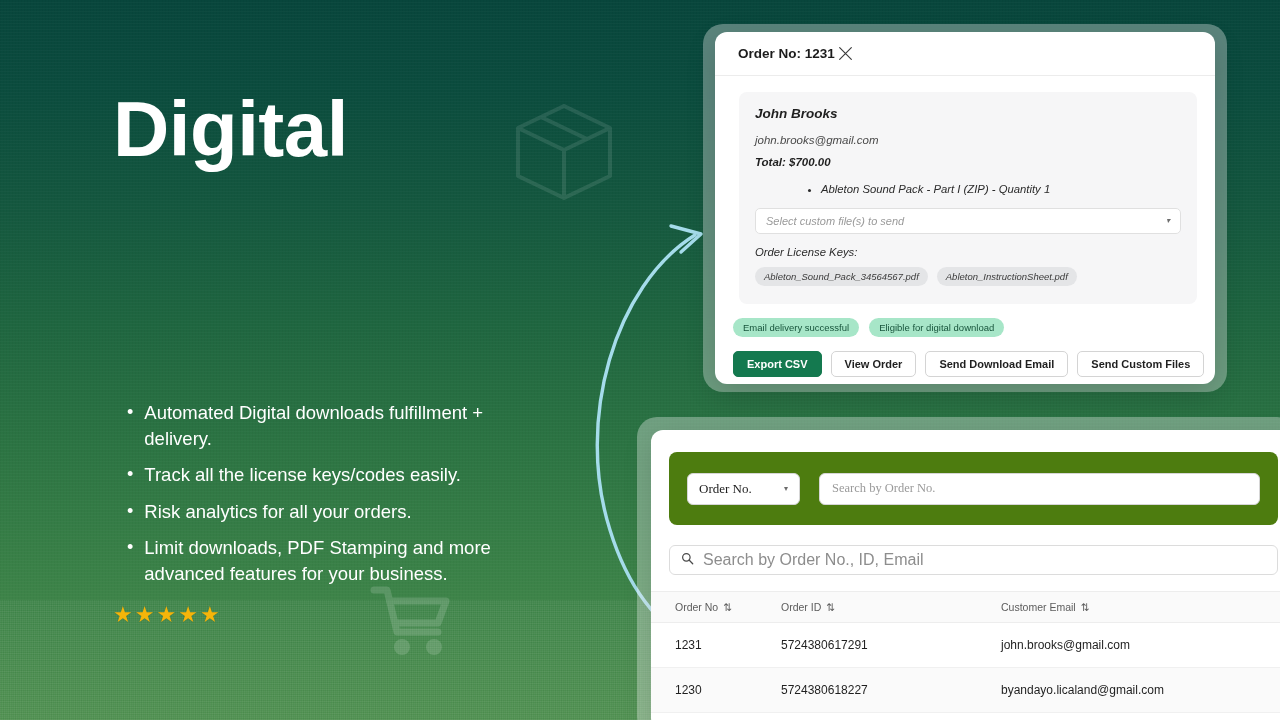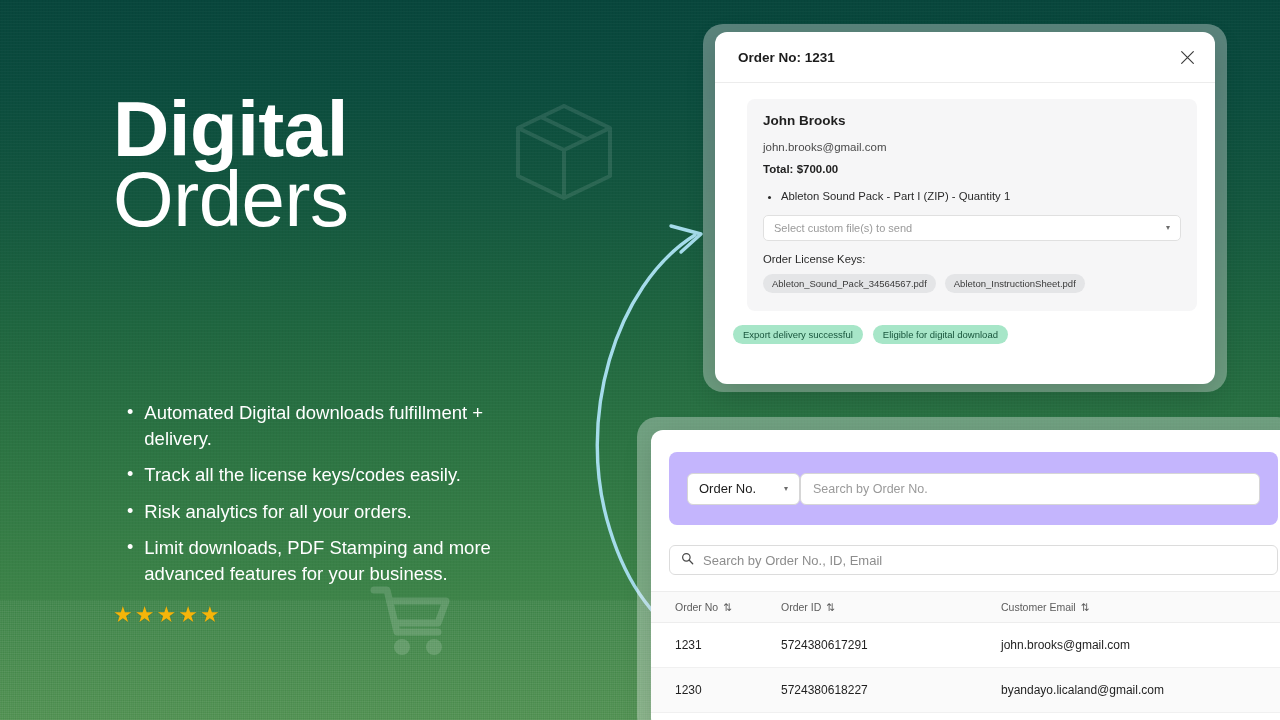--- a/index.html
+++ b/index.html
@@ -59,35 +59,35 @@
     border-radius:20px;
     backdrop-filter:blur(2px);
   }
   .modal {
     position:absolute; left:715px; top:32px; width:500px; height:352px;
     background:#fff; border-radius:12px;
     box-shadow:0 10px 30px rgba(0,0,0,.16);
     overflow:hidden;
   }
   .modal-head {
-    height:51px; display:flex; align-items:center; justify-content:space-between;
+    height:44px; display:flex; align-items:center; 
     padding:0 17px 0 23px; border-bottom:1px solid #ececec;
   }
   .modal-title { font-size:13.5px; font-weight:700; color:#1c1c1c; }
   .close-btn {
     width:22px; height:22px; display:flex; align-items:center; justify-content:center;
     color:#3c3c3c; cursor:pointer;
   }
-  .modal-body { padding:16px 18px 0 32px; }
+  .modal-body { padding:16px 18px 0 24px;font-style:italic; }
   .info-card { background:#f6f6f7; border-radius:8px; padding:14px 16px 18px 16px; }
   .cust-name { font-size:13.5px; font-weight:700; color:#1f1f1f; }
   .cust-email { font-size:11.5px; color:#4a4a4a; margin-top:13px; }
   .cust-total { font-size:11.5px; font-weight:700; color:#1f1f1f; margin-top:10px; }
   .line-items { margin-top:14px; padding-left:18px; }
-  .line-item { font-size:11.3px; color:#2b2b2b; line-height:1.4; list-style:disc; }
+  .line-item { font-size:11.3px; color:#2b2b2b; line-height:1.4; list-style:disc;margin-left:48px; }
 
   .select-box {
     margin-top:10px; height:26px; background:#fff; border:1px solid #e0e0e0;
     border-radius:5px; display:flex; align-items:center; justify-content:space-between;
     padding:0 10px; cursor:pointer;
   }
   .select-ph { font-size:11px; color:#9a9a9a; }
   .caret { font-size:8px; color:#6c6c6c; }
 
   .keys-label { font-size:11.3px; color:#2b2b2b; margin-top:12px; font-weight:400; }
@@ -116,41 +116,41 @@
   .panel-frame {
     position:absolute; left:637px; top:417px; width:660px; height:320px;
     background:rgba(255,255,255,.33); border-radius:20px;
   }
   .panel {
     position:absolute; left:651px; top:430px; width:645px; height:300px;
     background:#fff; border-radius:12px; overflow:hidden;
     box-shadow:0 10px 30px rgba(0,0,0,.14);
   }
   .filter-bar {
-    margin:22px 18px 0 18px; background:#c4b5fd; border-radius:8px;
-    height:73px; display:flex; align-items:center; padding:0 18px; 
+    margin:22px 18px 0 18px; background:#4d7c0f; border-radius:8px;
+    height:73px; display:flex; align-items:center; padding:0 18px; gap:19px;font-family:Liberation Serif, serif;
   }
   .filter-select {
     width:113px; height:32px; background:#fff; border:1px solid #d6d6d6;
     border-radius:6px; display:flex; align-items:center; justify-content:space-between;
     padding:0 11px; cursor:pointer;
   }
   .filter-select-label { font-size:13px; color:#1c1c1c; }
   .filter-input {
     flex:1; height:32px; background:#fff; border:1px solid #d6d6d6;
     border-radius:6px; display:flex; align-items:center; padding:0 12px;
   }
   .filter-input-ph { font-size:12.5px; color:#9a9a9a; }
 
   .search-row { margin:20px 18px 0 18px; }
   .search-box {
     height:30px; border:1px solid #dcdcdc; border-radius:6px;
     display:flex; align-items:center; gap:9px; padding:0 11px;
   }
-  .search-ph { font-size:13px; color:#8d8d8d; }
+  .search-ph { font-size:16px; color:#8d8d8d; }
 
   .table { margin-top:16px; width:100%; }
   .thead {
     display:flex; background:#fafafa; border-top:1px solid #ededed;
     border-bottom:1px solid #ededed; height:32px; align-items:center;
   }
   .th { font-size:10.5px; color:#5c5c5c; display:flex; align-items:flex-start; gap:5px; }
   .trow {
     display:flex; height:45px; align-items:center;
     border-bottom:1px solid #f0f0f0;
@@ -185,21 +185,20 @@
       <path d="M20 16 L76 16 L68 38 L26 38"></path>
     </g>
     <circle cx="32" cy="62" r="8" fill="#ffffff"></circle>
     <circle cx="64" cy="62" r="8" fill="#ffffff"></circle>
   </svg>
 </div>
 
 <div class="hero">
   <div class="headline">
     <div class="hl2">Digital</div>
-    <div class="hl3">Orders</div>
   </div>
 </div>
 
 <div class="features">
   <div class="feat-item">
     <span class="feat-bullet">•</span>
     <span class="feat-text">Automated Digital downloads fulfillment + delivery.</span>
   </div>
   <div class="feat-item">
     <span class="feat-bullet">•</span>
@@ -259,24 +258,30 @@
 
       <div class="keys-label">Order License Keys:</div>
       <div class="chips">
         <span class="chip">Ableton_Sound_Pack_34564567.pdf</span>
         <span class="chip">Ableton_InstructionSheet.pdf</span>
       </div>
     </div>
   </div>
 
   <div class="badges">
-    <span class="badge">Export delivery successful</span>
+    <span class="badge">Email delivery successful</span>
     <span class="badge">Eligible for digital download</span>
   </div>
 
+  <div class="actions">
+    <div class="btn btn-primary">Export CSV</div>
+    <div class="btn btn-secondary">View Order</div>
+    <div class="btn btn-secondary">Send Download Email</div>
+    <div class="btn btn-secondary">Send Custom Files</div>
+  </div>
 </div>
 
 <div class="panel-frame"></div>
 <div class="panel">
 
   <div class="filter-bar">
     <div class="filter-select">
       <span class="filter-select-label">Order No.</span>
       <span class="caret">▾</span>
     </div>

